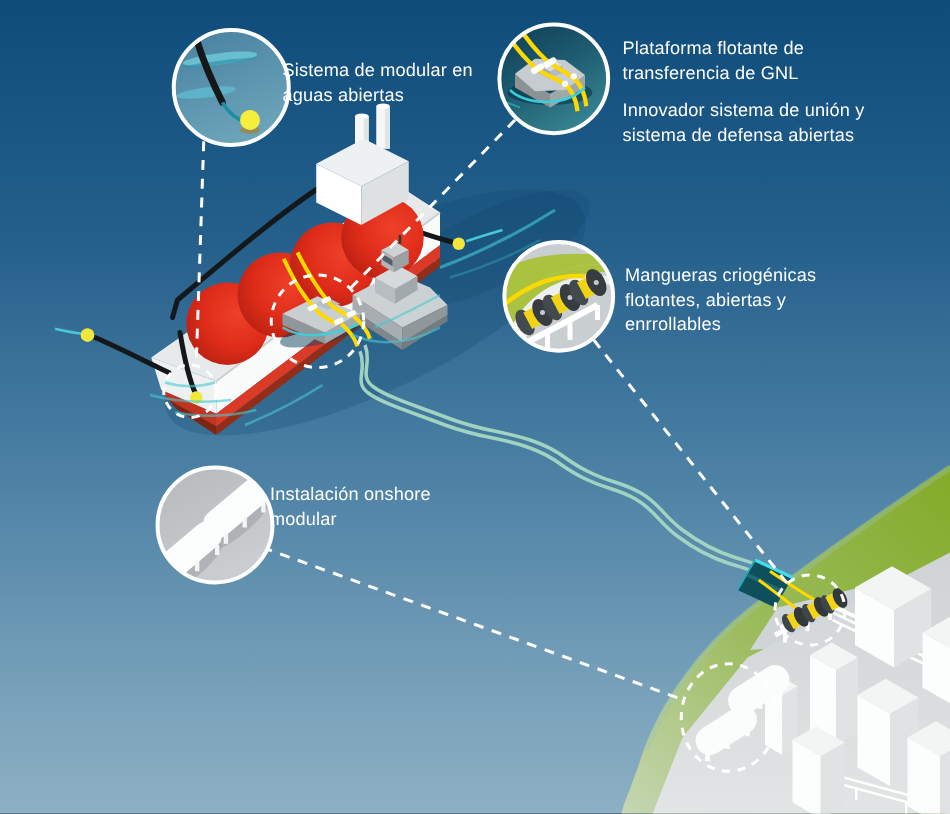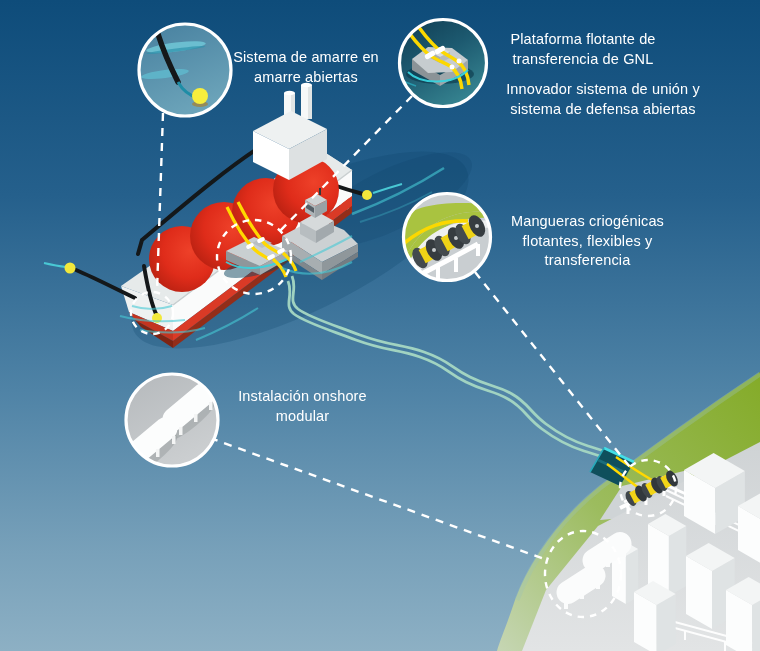--- a/index.html
+++ b/index.html
@@ -5,21 +5,21 @@
   html,body{margin:0;padding:0;background:#223;}
   .stage{
     position:relative;width:760px;height:651px;overflow:hidden;
     background:linear-gradient(180deg,#0e4c7a 0%,#25608c 30%,#4f83a6 60%,#78a1ba 85%,#8db0c4 100%);
     font-family:"Liberation Sans",sans-serif;
   }
   .stage svg{position:absolute;left:0;top:0;}
   .label{
     position:absolute;color:#ffffff;
     font:400 14.5px/19.5px "Liberation Sans",sans-serif;
-    letter-spacing:.15px;z-index:5;text-align:center;
+    letter-spacing:.15px;z-index:5;
   }
 </style>
 </head>
 <body>
 
 <div class="stage">
 
 <svg width="760" height="651" viewBox="0 0 760 651">
   <defs>
     <radialGradient id="tankGrad" cx="0.62" cy="0.38" r="0.75">
@@ -337,23 +337,23 @@
       <ellipse cx="154" cy="455" rx="30" ry="7" transform="rotate(-40 154 455)" fill="#9ba0a3" opacity="0.55"></ellipse>
       <rect x="120" y="429.5" width="62" height="23" rx="11.5" transform="rotate(-40 151 441)" fill="#fcfdfd"></rect>
       <rect x="141" y="461" width="3.5" height="8" fill="#f4f5f5"></rect>
       <rect x="156" y="449" width="3.5" height="8" fill="#f4f5f5"></rect>
       <rect x="172" y="436" width="3.5" height="8" fill="#f4f5f5"></rect>
     </g>
     <circle cx="172" cy="420" r="46" fill="none" stroke="#ffffff" stroke-width="3.2"></circle>
   </g>
 </svg>
 
-<div class="label" style="left:226px;top:48px;width:160px">Sistema de amarre en amarre abiertas</div>
+<div class="label" style="left:226px;top:48px;width:160px">Sistema de modular en aguas abiertas</div>
 
 <div class="label" style="left:498px;top:30px;width:170px">Plataforma flotante de transferencia de GNL</div>
 
 <div class="label" style="left:498px;top:80px;width:210px">Innovador sistema de unión y sistema de defensa abiertas</div>
 
-<div class="label" style="left:500px;top:212px;width:175px">Mangueras criogénicas flotantes, flexibles y transferencia</div>
-
-<div class="label" style="left:230px;top:387px;width:145px">Instalación onshore modular</div>
+<div class="label" style="left:500px;top:212px;width:175px">Mangueras criogénicas flotantes, abiertas y enrrollables</div>
+
+<div class="label" style="left:216px;top:387px;width:145px">Instalación onshore modular</div>
 
 </div>
 
 </body></html>

